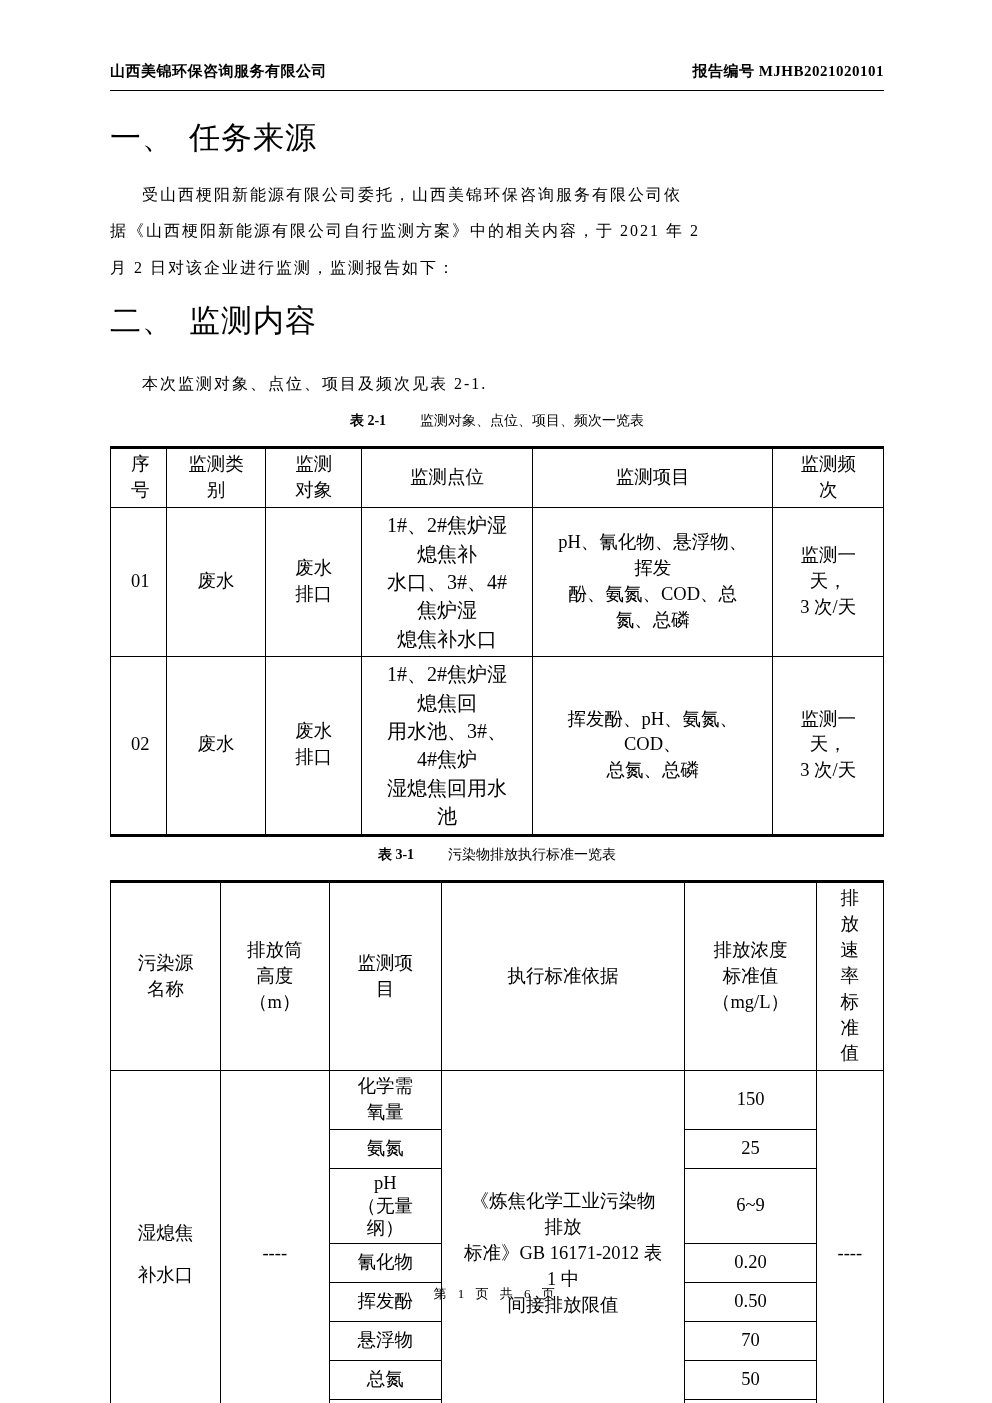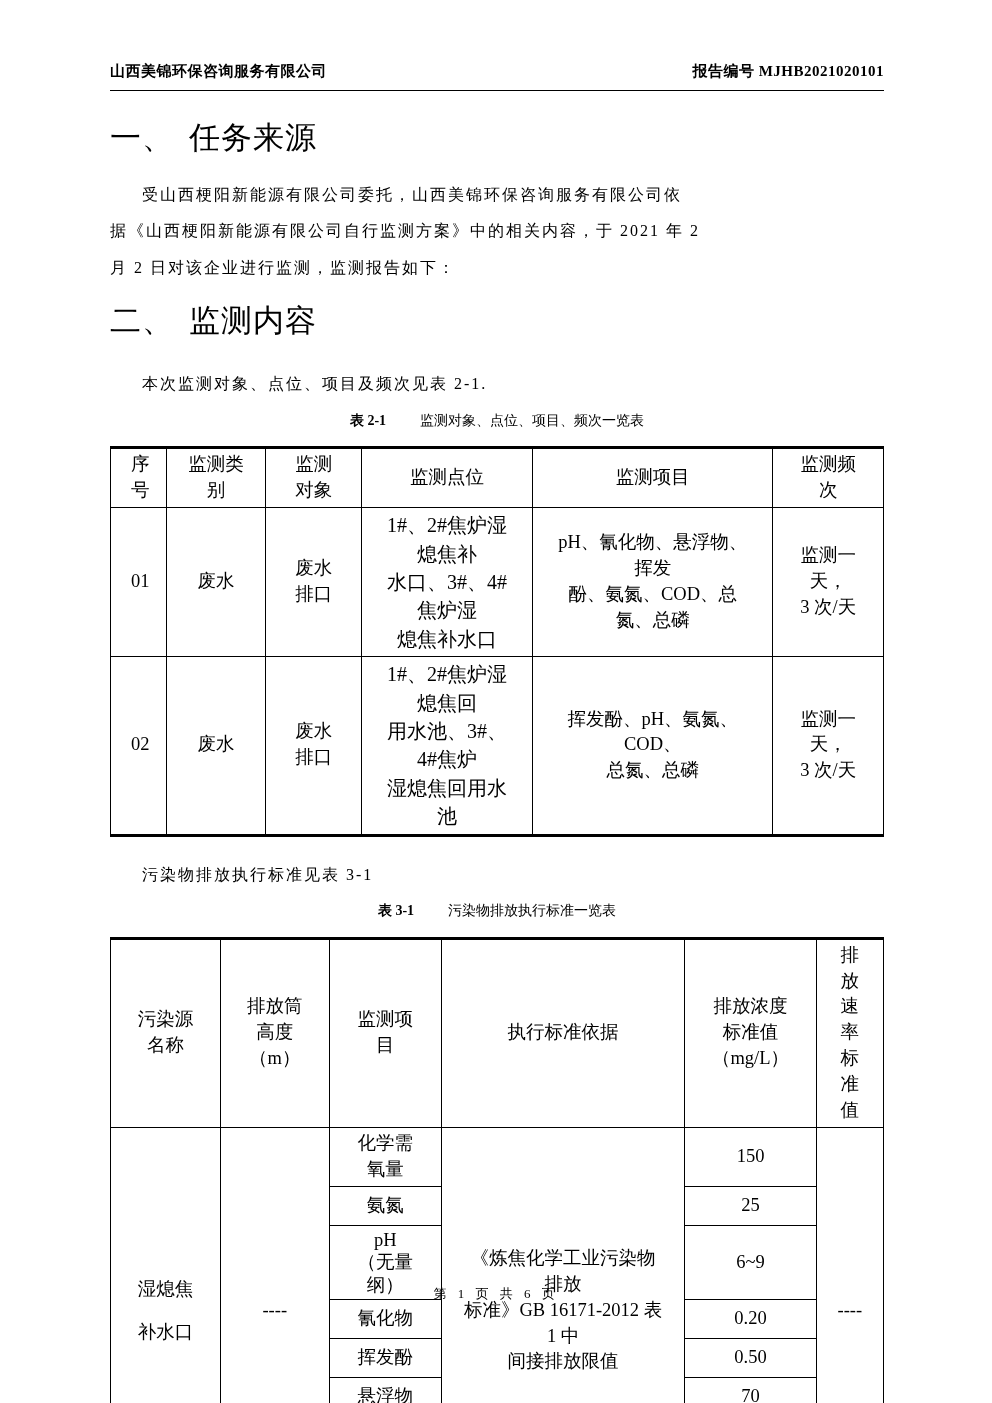--- a/index.html
+++ b/index.html
@@ -156,21 +156,20 @@
 用水池、3#、4#焦炉
 湿熄焦回用水池</td>
       <td>挥发酚、pH、氨氮、COD、
 总氮、总磷</td>
       <td>监测一天，
 3 次/天</td>
     </tr>
   </tbody>
     </table>
 
-  <div class="para single" style="margin-top:20px;">污染物排放执行标准见表 3-1</div>
 
   <div class="table-caption">
     <span class="cap-label">表 3-1</span><span>污染物排放执行标准一览表</span>
   </div>
 
   <table class="tbl t31">
     <colgroup>
       <col style="width:14.2%">
         <col style="width:14.1%">
         <col style="width:14.5%">

